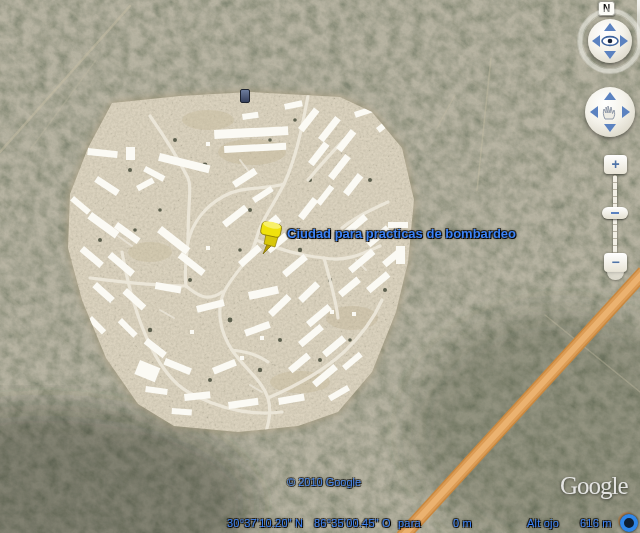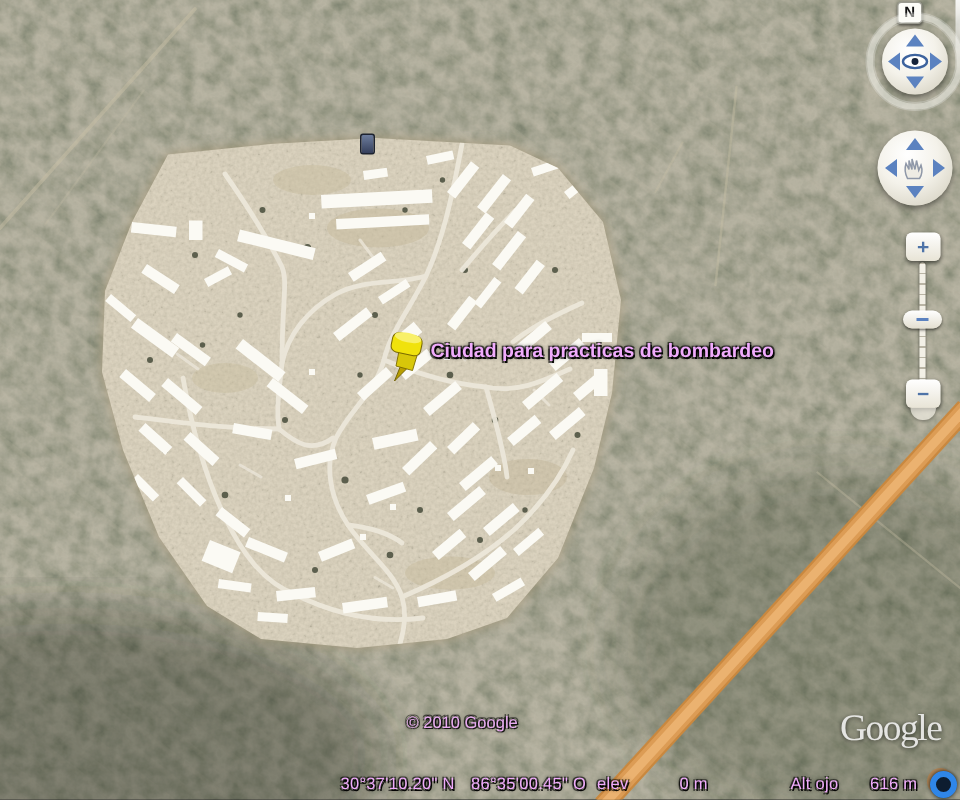--- a/index.html
+++ b/index.html
@@ -5,27 +5,27 @@
   html,body{margin:0;padding:0;background:#222;}
   #stage{
     position:relative;width:640px;height:533px;overflow:hidden;
     font-family:"Liberation Sans", sans-serif;
     user-select:none;
   }
   #stage svg.bg{position:absolute;left:0;top:0;}
 
   
   .ge-text{
-    position:absolute;color:#f0abfc;
+    position:absolute;color:#3b82f6;
     text-shadow:1px 1px 0 rgba(0,0,0,.95),-1px -1px 0 rgba(0,0,0,.6),
                 1px -1px 0 rgba(0,0,0,.6),-1px 1px 0 rgba(0,0,0,.6),0 0 3px #000;
     white-space:nowrap;
   }
   .placemark-label{left:287px;top:226px;font-size:13px;font-weight:bold;cursor:pointer;}
-  .copyright{left:271px;top:476px;font-size:11px;opacity:.9;}
+  .copyright{left:287px;top:476px;font-size:11px;opacity:.9;}
   .google-logo{
     left:560px;top:472px;font-family:"Liberation Serif", serif;
     font-size:25px;color:#f2f2f2;opacity:.88;letter-spacing:-1px;
     text-shadow:0 1px 3px rgba(0,0,0,.7);
   }
 
   
   .status{top:517px;font-size:11px;letter-spacing:.2px;}
   .st-date{left:5px;}  .st-lat{left:227px;} .st-lon{left:314px;}
   .st-elevl{left:398px;} .st-elevv{left:429px;padding-left:24px;}
@@ -345,19 +345,19 @@
   <div class="zoom-btn zoom-in">+</div>
   <div class="zoom-track"></div>
   <div class="zoom-handle"></div>
   <div class="zoom-btn zoom-out">−</div>
   <div class="zoom-foot"></div>
 
   <div class="edge-sliver"></div>
 
   <span class="ge-text status st-lat">30°37'10.20" N</span>
   <span class="ge-text status st-lon">86°35'00.45" O</span>
-  <span class="ge-text status st-elevl">elev</span>
+  <span class="ge-text status st-elevl">para</span>
   <span class="ge-text status st-elevv">0 m</span>
   <span class="ge-text status st-altl">Alt ojo</span>
   <span class="ge-text status st-altv">616 m</span>
   <div class="stream-icon"></div>
 
 </div>
 
 </body></html>

